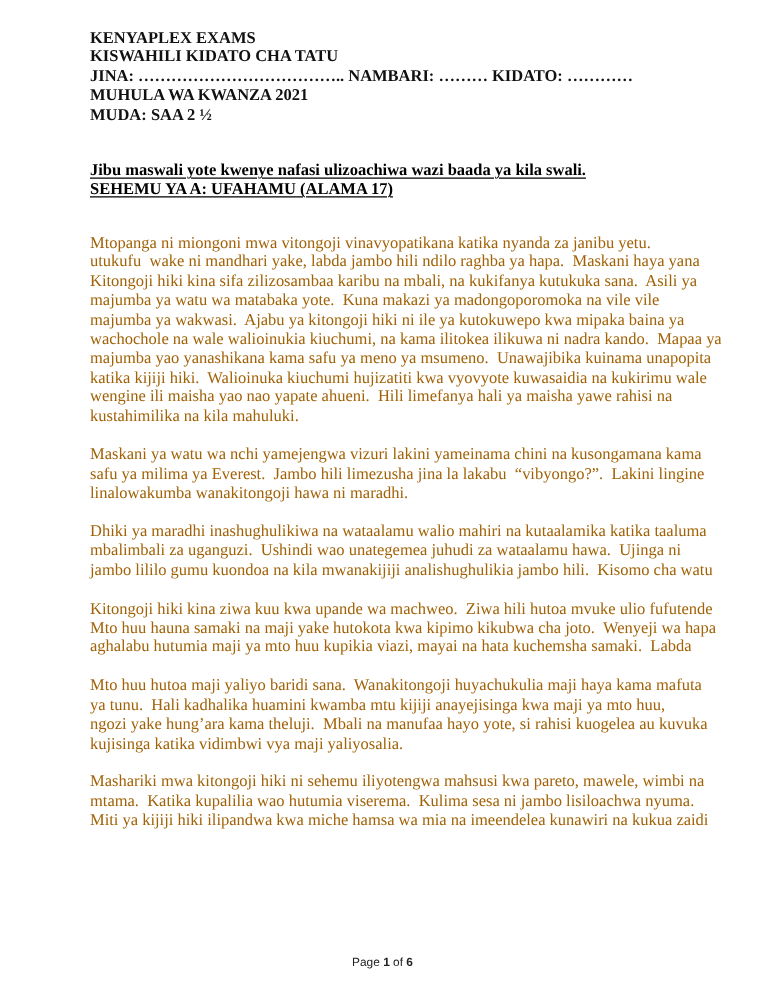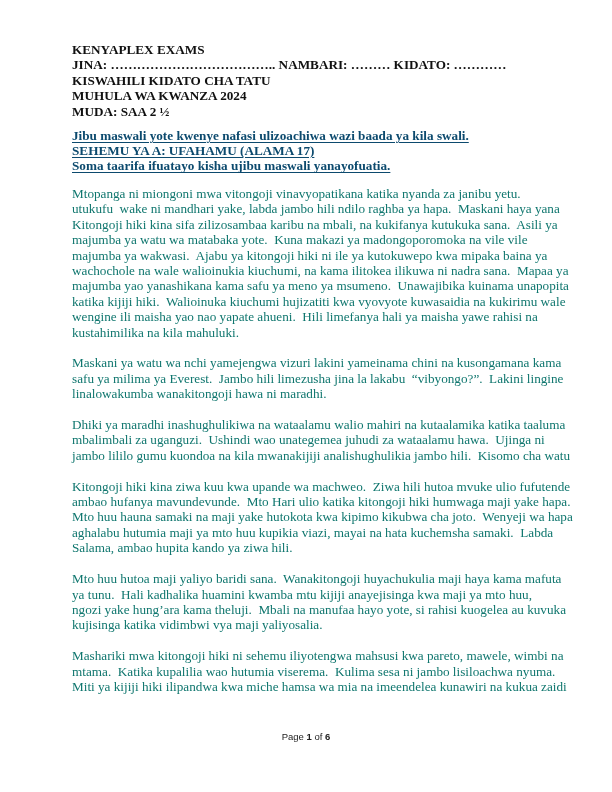--- a/index.html
+++ b/index.html
@@ -1,74 +1,71 @@
 <!DOCTYPE html>
 <html><head>
 <meta charset="utf-8">
 <style>
   html, body { margin: 0; padding: 0; background: #ffffff; }
   body { width: 612px; height: 792px; position: relative; overflow: hidden; }
   .page { position: absolute; left: 0; top: 0; width: 612px; height: 792px; background: #fff; }
-  .header { position: absolute; left: 72px; top: 42px; font-family: "Liberation Serif", serif; font-weight: bold; font-size: 13.2px; line-height: 15.4px; color: #111; white-space: nowrap; }
-  .instructions { position: absolute; left: 72px; top: 128px; font-family: "Liberation Serif", serif; font-weight: bold; font-size: 13.2px; line-height: 15.2px; color: #0c4a6e; white-space: nowrap; }
+  .header { position: absolute; left: 72px; top: 22px; font-family: "Liberation Serif", serif; font-weight: bold; font-size: 13.2px; line-height: 15.4px; color: #111; white-space: nowrap; }
+  .instructions { position: absolute; left: 72px; top: 128px; font-family: "Liberation Serif", serif; font-weight: bold; font-size: 13.2px; line-height: 15.2px; color: #000000; white-space: nowrap; }
   .instructions div { text-decoration: underline; text-decoration-thickness: 1px; text-underline-offset: 2px; }
-  .passage { position: absolute; left: 72px; top: 186px; width: 540px; font-family: "Liberation Serif", serif; font-size: 13.2px; line-height: 15.4px; color: #0f766e; }
+  .passage { position: absolute; left: 72px; top: 186px; width: 540px; font-family: "Liberation Serif", serif; font-size: 13.2px; line-height: 15.4px; color: #a16207; }
   .para { margin: 0 0 15.4px 0; }
   .para .ln { display: block; white-space: pre; }
-  .footer { position: absolute; left: 0; width: 612px; top: 731px; text-align: center; font-family: "Liberation Sans", sans-serif; font-size: 9.5px; color: #222; }
+  .footer { position: absolute; left: 0; width: 612px; top: 765px; text-align: center; font-family: "Liberation Sans", sans-serif; font-size: 9.5px; color: #222; }
   .footer b { font-weight: bold; }
 </style>
 </head>
 <body>
 
 <div class="page">
 
   <div class="header">
     <div>KENYAPLEX EXAMS</div>
+    <div>KISWAHILI KIDATO CHA TATU</div>
     <div>JINA: ……………………………….. NAMBARI: ……… KIDATO: …………</div>
-    <div>KISWAHILI KIDATO CHA TATU</div>
-    <div>MUHULA WA KWANZA 2024</div>
+    <div>MUHULA WA KWANZA 2021</div>
     <div>MUDA: SAA 2 ½</div>
   </div>
 
   <div class="instructions">
     <div>Jibu maswali yote kwenye nafasi ulizoachiwa wazi baada ya kila swali.</div>
     <div>SEHEMU YA A: UFAHAMU (ALAMA 17)</div>
-    <div>Soma taarifa ifuatayo kisha ujibu maswali yanayofuatia.</div>
   </div>
 
   <div class="passage">
     <div class="para">
       <span class="ln">Mtopanga ni miongoni mwa vitongoji vinavyopatikana katika nyanda za janibu yetu.</span>
       <span class="ln">utukufu  wake ni mandhari yake, labda jambo hili ndilo raghba ya hapa.  Maskani haya yana</span>
       <span class="ln">Kitongoji hiki kina sifa zilizosambaa karibu na mbali, na kukifanya kutukuka sana.  Asili ya</span>
       <span class="ln">majumba ya watu wa matabaka yote.  Kuna makazi ya madongoporomoka na vile vile</span>
       <span class="ln">majumba ya wakwasi.  Ajabu ya kitongoji hiki ni ile ya kutokuwepo kwa mipaka baina ya</span>
-      <span class="ln">wachochole na wale walioinukia kiuchumi, na kama ilitokea ilikuwa ni nadra sana.  Mapaa ya</span>
+      <span class="ln">wachochole na wale walioinukia kiuchumi, na kama ilitokea ilikuwa ni nadra kando.  Mapaa ya</span>
       <span class="ln">majumba yao yanashikana kama safu ya meno ya msumeno.  Unawajibika kuinama unapopita</span>
       <span class="ln">katika kijiji hiki.  Walioinuka kiuchumi hujizatiti kwa vyovyote kuwasaidia na kukirimu wale</span>
       <span class="ln">wengine ili maisha yao nao yapate ahueni.  Hili limefanya hali ya maisha yawe rahisi na</span>
       <span class="ln">kustahimilika na kila mahuluki.</span>
     </div>
     <div class="para">
       <span class="ln">Maskani ya watu wa nchi yamejengwa vizuri lakini yameinama chini na kusongamana kama</span>
       <span class="ln">safu ya milima ya Everest.  Jambo hili limezusha jina la lakabu  “vibyongo?”.  Lakini lingine</span>
       <span class="ln">linalowakumba wanakitongoji hawa ni maradhi.</span>
     </div>
     <div class="para">
       <span class="ln">Dhiki ya maradhi inashughulikiwa na wataalamu walio mahiri na kutaalamika katika taaluma</span>
       <span class="ln">mbalimbali za uganguzi.  Ushindi wao unategemea juhudi za wataalamu hawa.  Ujinga ni</span>
       <span class="ln">jambo lililo gumu kuondoa na kila mwanakijiji analishughulikia jambo hili.  Kisomo cha watu</span>
     </div>
     <div class="para">
       <span class="ln">Kitongoji hiki kina ziwa kuu kwa upande wa machweo.  Ziwa hili hutoa mvuke ulio fufutende</span>
-      <span class="ln">ambao hufanya mavundevunde.  Mto Hari ulio katika kitongoji hiki humwaga maji yake hapa.</span>
       <span class="ln">Mto huu hauna samaki na maji yake hutokota kwa kipimo kikubwa cha joto.  Wenyeji wa hapa</span>
       <span class="ln">aghalabu hutumia maji ya mto huu kupikia viazi, mayai na hata kuchemsha samaki.  Labda</span>
-      <span class="ln">Salama, ambao hupita kando ya ziwa hili.</span>
     </div>
     <div class="para">
       <span class="ln">Mto huu hutoa maji yaliyo baridi sana.  Wanakitongoji huyachukulia maji haya kama mafuta</span>
       <span class="ln">ya tunu.  Hali kadhalika huamini kwamba mtu kijiji anayejisinga kwa maji ya mto huu,</span>
       <span class="ln">ngozi yake hung’ara kama theluji.  Mbali na manufaa hayo yote, si rahisi kuogelea au kuvuka</span>
       <span class="ln">kujisinga katika vidimbwi vya maji yaliyosalia.</span>
     </div>
     <div class="para">
       <span class="ln">Mashariki mwa kitongoji hiki ni sehemu iliyotengwa mahsusi kwa pareto, mawele, wimbi na</span>
       <span class="ln">mtama.  Katika kupalilia wao hutumia viserema.  Kulima sesa ni jambo lisiloachwa nyuma.</span>

